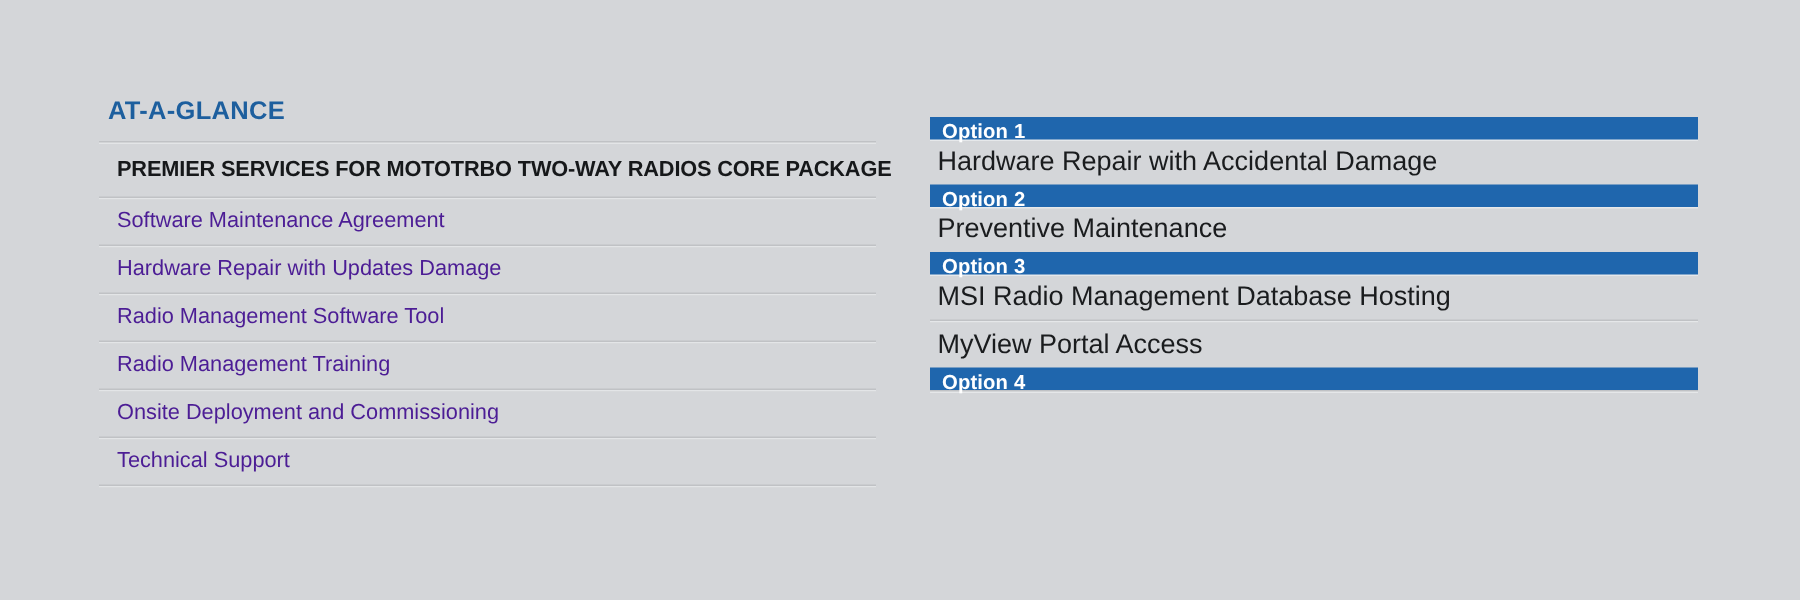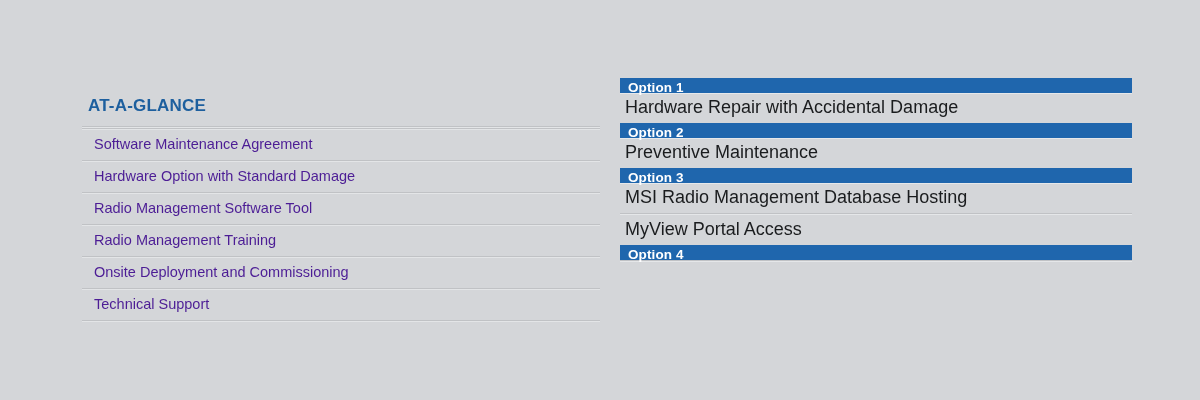--- a/index.html
+++ b/index.html
@@ -17,24 +17,23 @@
   #page {
     position: relative;
     width: 1200px;
     height: 400px;
     background: #d4d6d9;
   }
 
   
   .left-col {
     position: absolute;
-    left: 82px;
+    left: 66px;
     top: 64px;
     width: 518px;
-    margin-top: 32px;
   }
 
   .glance-title {
     color: #1d5f9e;
     font-size: 17px;
     font-weight: bold;
     letter-spacing: 0.2px;
     padding-left: 6px;
     margin: 0 0 10px 0;
     line-height: 20px;
@@ -105,27 +104,28 @@
 <body>
 
 <div id="page">
 
   <div class="left-col">
 
     <div class="glance-title">AT-A-GLANCE</div>
 
     <div class="rule"></div>
 
+    <div class="core-header">PREMIER SERVICES FOR MOTOTRBO TWO-WAY RADIOS CORE PACKAGE</div>
 
     <div class="rule"></div>
 
     <div class="svc-row">Software Maintenance Agreement</div>
     <div class="rule"></div>
 
-    <div class="svc-row">Hardware Option with Standard Damage</div>
+    <div class="svc-row">Hardware Repair with Updates Damage</div>
     <div class="rule"></div>
 
     <div class="svc-row">Radio Management Software Tool</div>
     <div class="rule"></div>
 
     <div class="svc-row">Radio Management Training</div>
     <div class="rule"></div>
 
     <div class="svc-row">Onsite Deployment and Commissioning</div>
     <div class="rule"></div>

